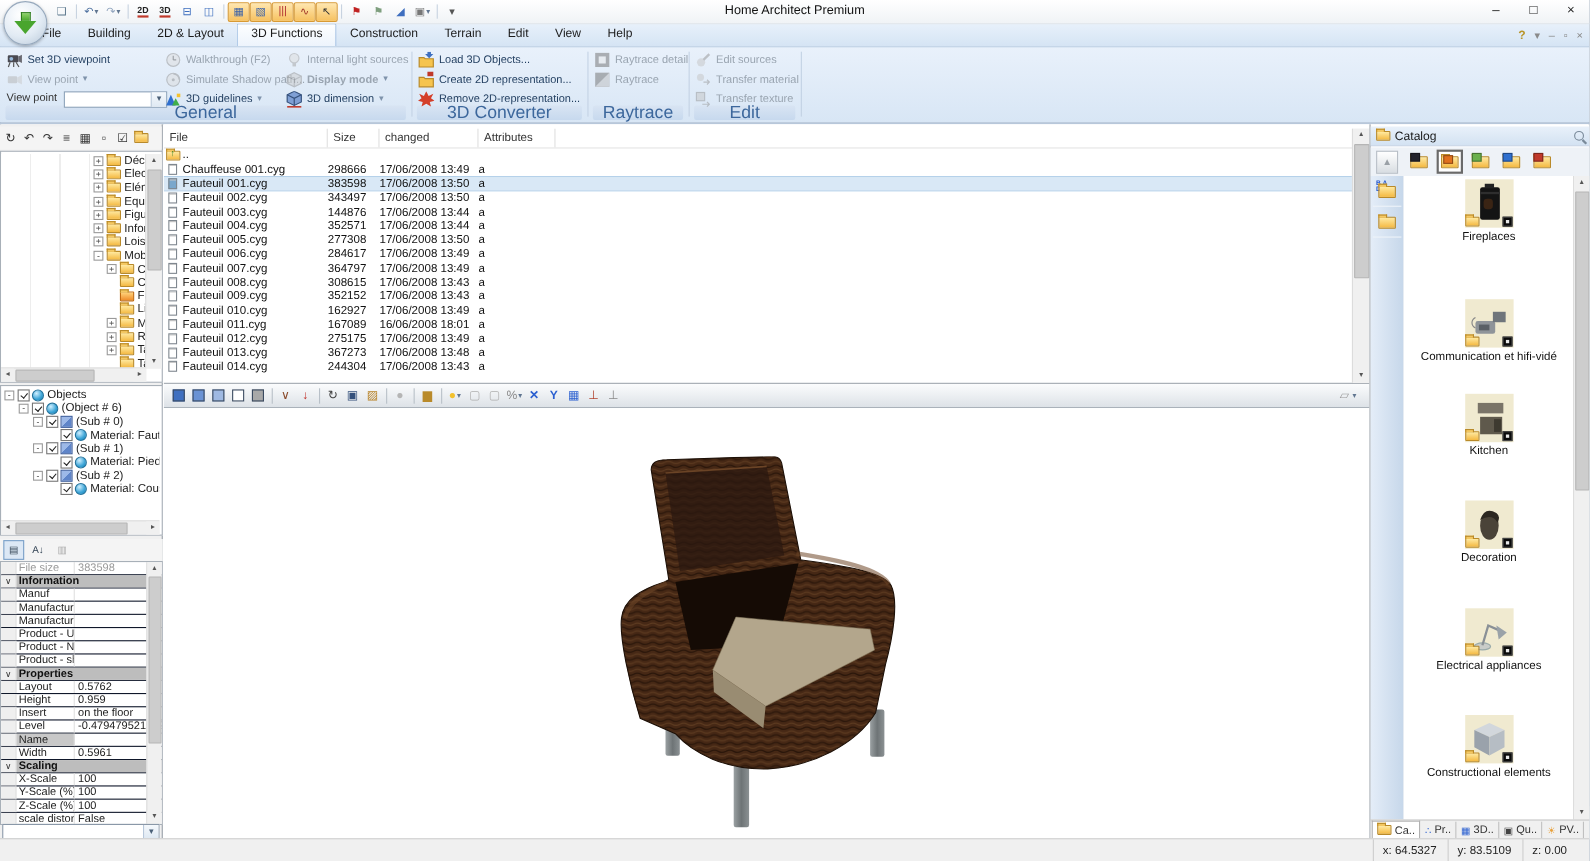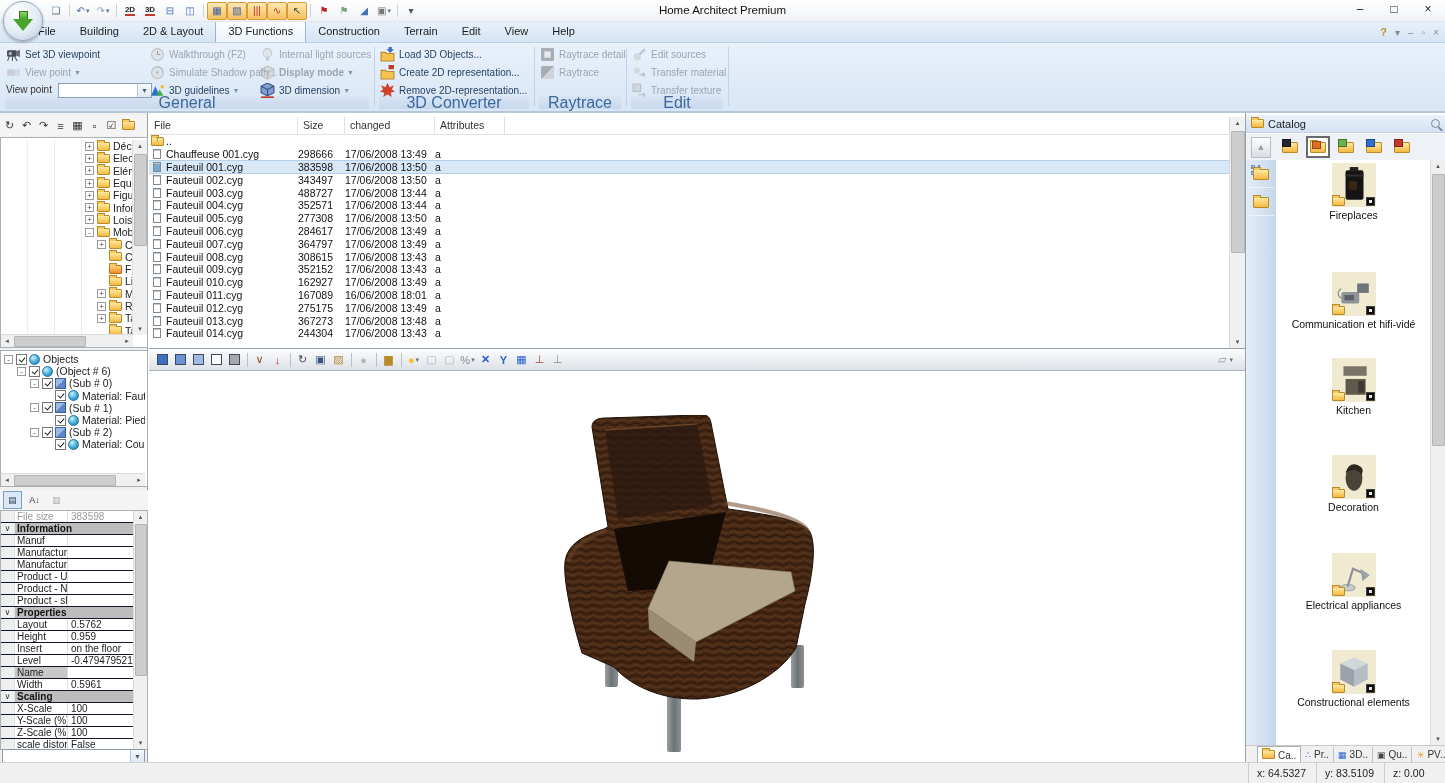--- a/index.html
+++ b/index.html
@@ -151,21 +151,21 @@
   .sideletters{position:absolute;left:3px;top:2px;font-size:6px;line-height:6px;color:#2255cc;font-weight:bold}
   #cat-items{position:absolute;left:30px;top:47px;right:14px;bottom:18px;background:#fff;overflow:hidden}
   .citem{position:absolute;left:0;width:100%;display:flex;flex-direction:column;align-items:center}
   .cthumb{width:44px;height:44px;background:#f0ead0;position:relative;display:flex;align-items:center;justify-content:center}
   .cthumb svg{width:38px;height:38px}
   .cbadge{position:absolute;right:1px;bottom:1px;width:9px;height:9px;background:#0a0a0a;border:1px solid #444;box-sizing:border-box}
   .cbadge::after{content:"";position:absolute;left:2px;top:2px;width:3px;height:3px;background:#e8e8e8}
   .cfoldbadge{position:absolute;left:0;bottom:1px}
   .clabel{margin-top:2px;font-size:10.5px;color:#111;white-space:nowrap}
   #cat-vscroll{position:absolute;right:0;top:47px;width:14px;bottom:18px;background:#f0f0f0;border-left:1px solid #ddd}
-  #cat-bottomtabs{position:absolute;left:0;bottom:0;width:100%;height:18px;background:#f0f0f0;border-top:1px solid #c8c8c8;display:flex;align-items:center;padding-left:11px;box-sizing:border-box;font-size:10px;color:#333}
+  #cat-bottomtabs{position:absolute;left:0;bottom:0;width:100%;height:18px;background:#f0f0f0;border-top:1px solid #c8c8c8;display:flex;align-items:center;padding-left:1px;box-sizing:border-box;font-size:10px;color:#333}
   .cbt{display:flex;align-items:center;gap:3px;padding:1px 4px;border-right:1px solid #c0c0c0;height:14px;cursor:default}
   .cbt.active{background:#fff;border:1px solid #b0b0b0;border-bottom:none}
   .cbt .glyphicon{font-size:9px}
 
   
   #statusbar{position:absolute;left:0;bottom:0;width:100%;height:20px;background:#f0f0f0;border-top:1px solid #d0d0d0;font-size:10.5px;color:#222}
   .sfield{position:absolute;top:0;height:100%;display:flex;align-items:center;padding-left:8px;border-left:1px solid #cdcdcd;box-sizing:border-box}
 </style>
 </head>
 <body>
@@ -747,21 +747,21 @@
       <div class="frow">
         <span class="ficon"></span>
         <span class="fname">Fauteuil 002.cyg</span>
         <span class="fsize">343497</span>
         <span class="fchg">17/06/2008 13:50</span>
         <span class="fattr">a</span>
       </div>
       <div class="frow">
         <span class="ficon"></span>
         <span class="fname">Fauteuil 003.cyg</span>
-        <span class="fsize">488727</span>
+        <span class="fsize">144876</span>
         <span class="fchg">17/06/2008 13:44</span>
         <span class="fattr">a</span>
       </div>
       <div class="frow">
         <span class="ficon"></span>
         <span class="fname">Fauteuil 004.cyg</span>
         <span class="fsize">352571</span>
         <span class="fchg">17/06/2008 13:44</span>
         <span class="fattr">a</span>
       </div>

